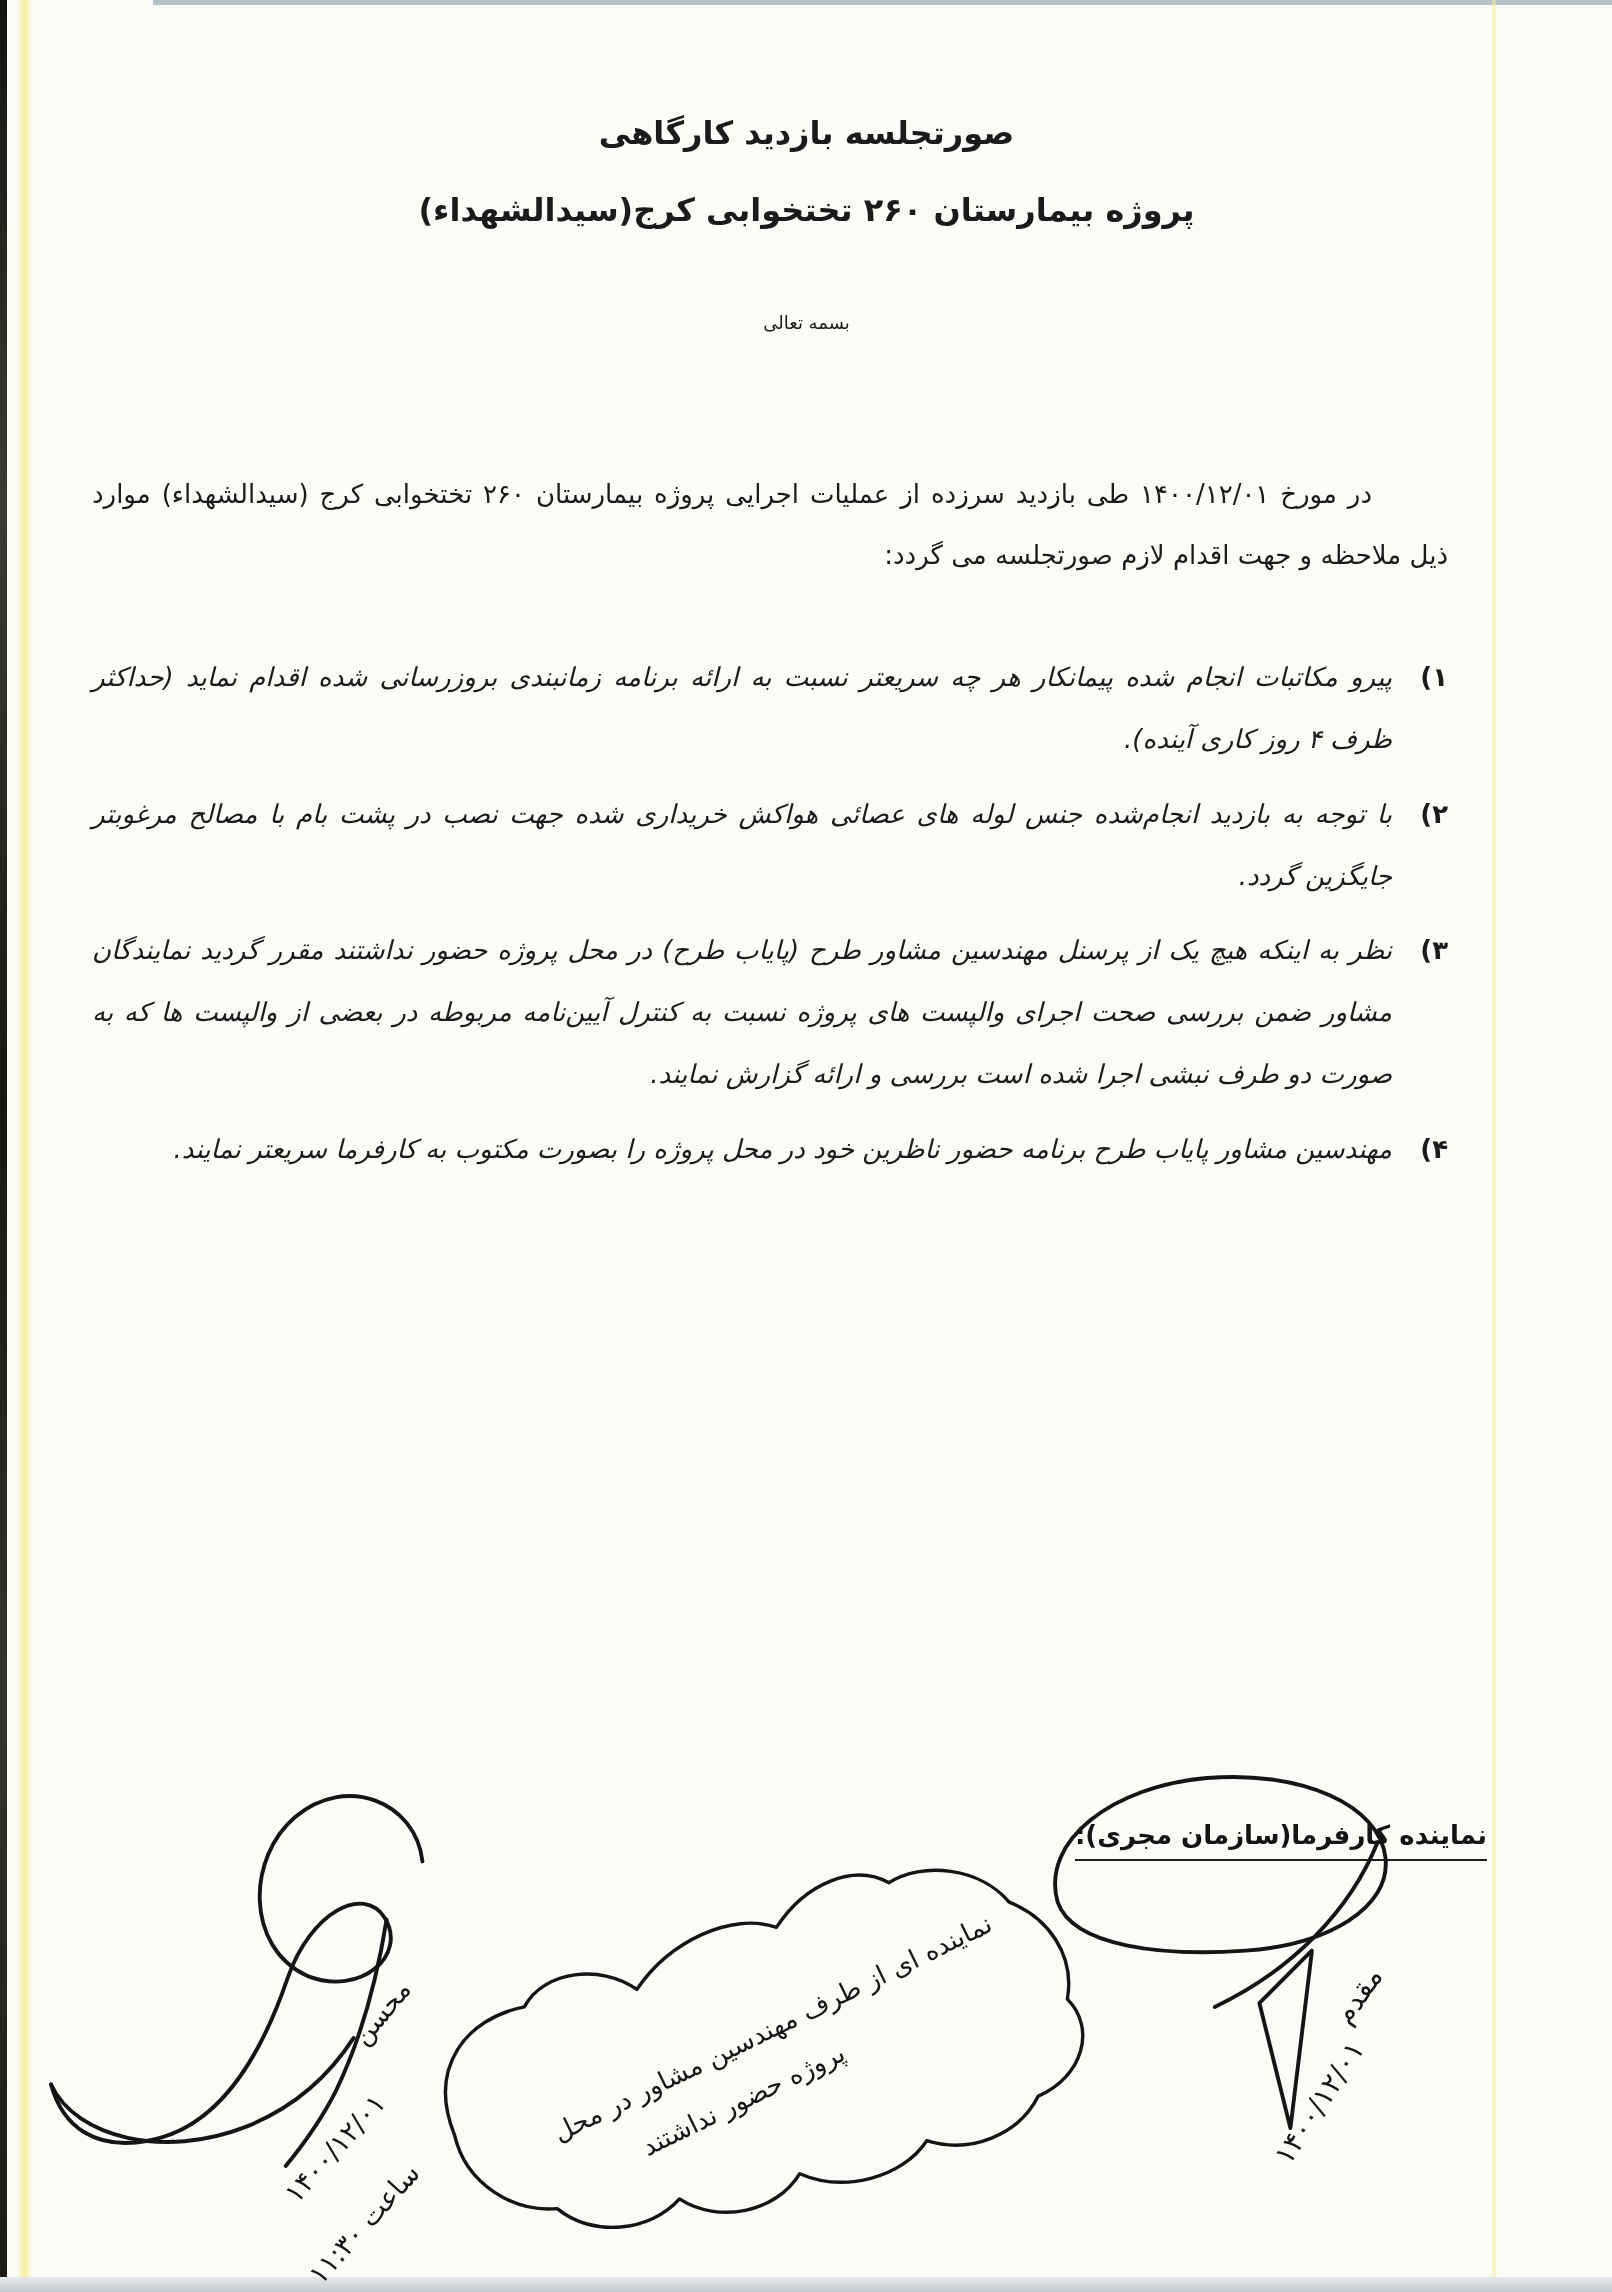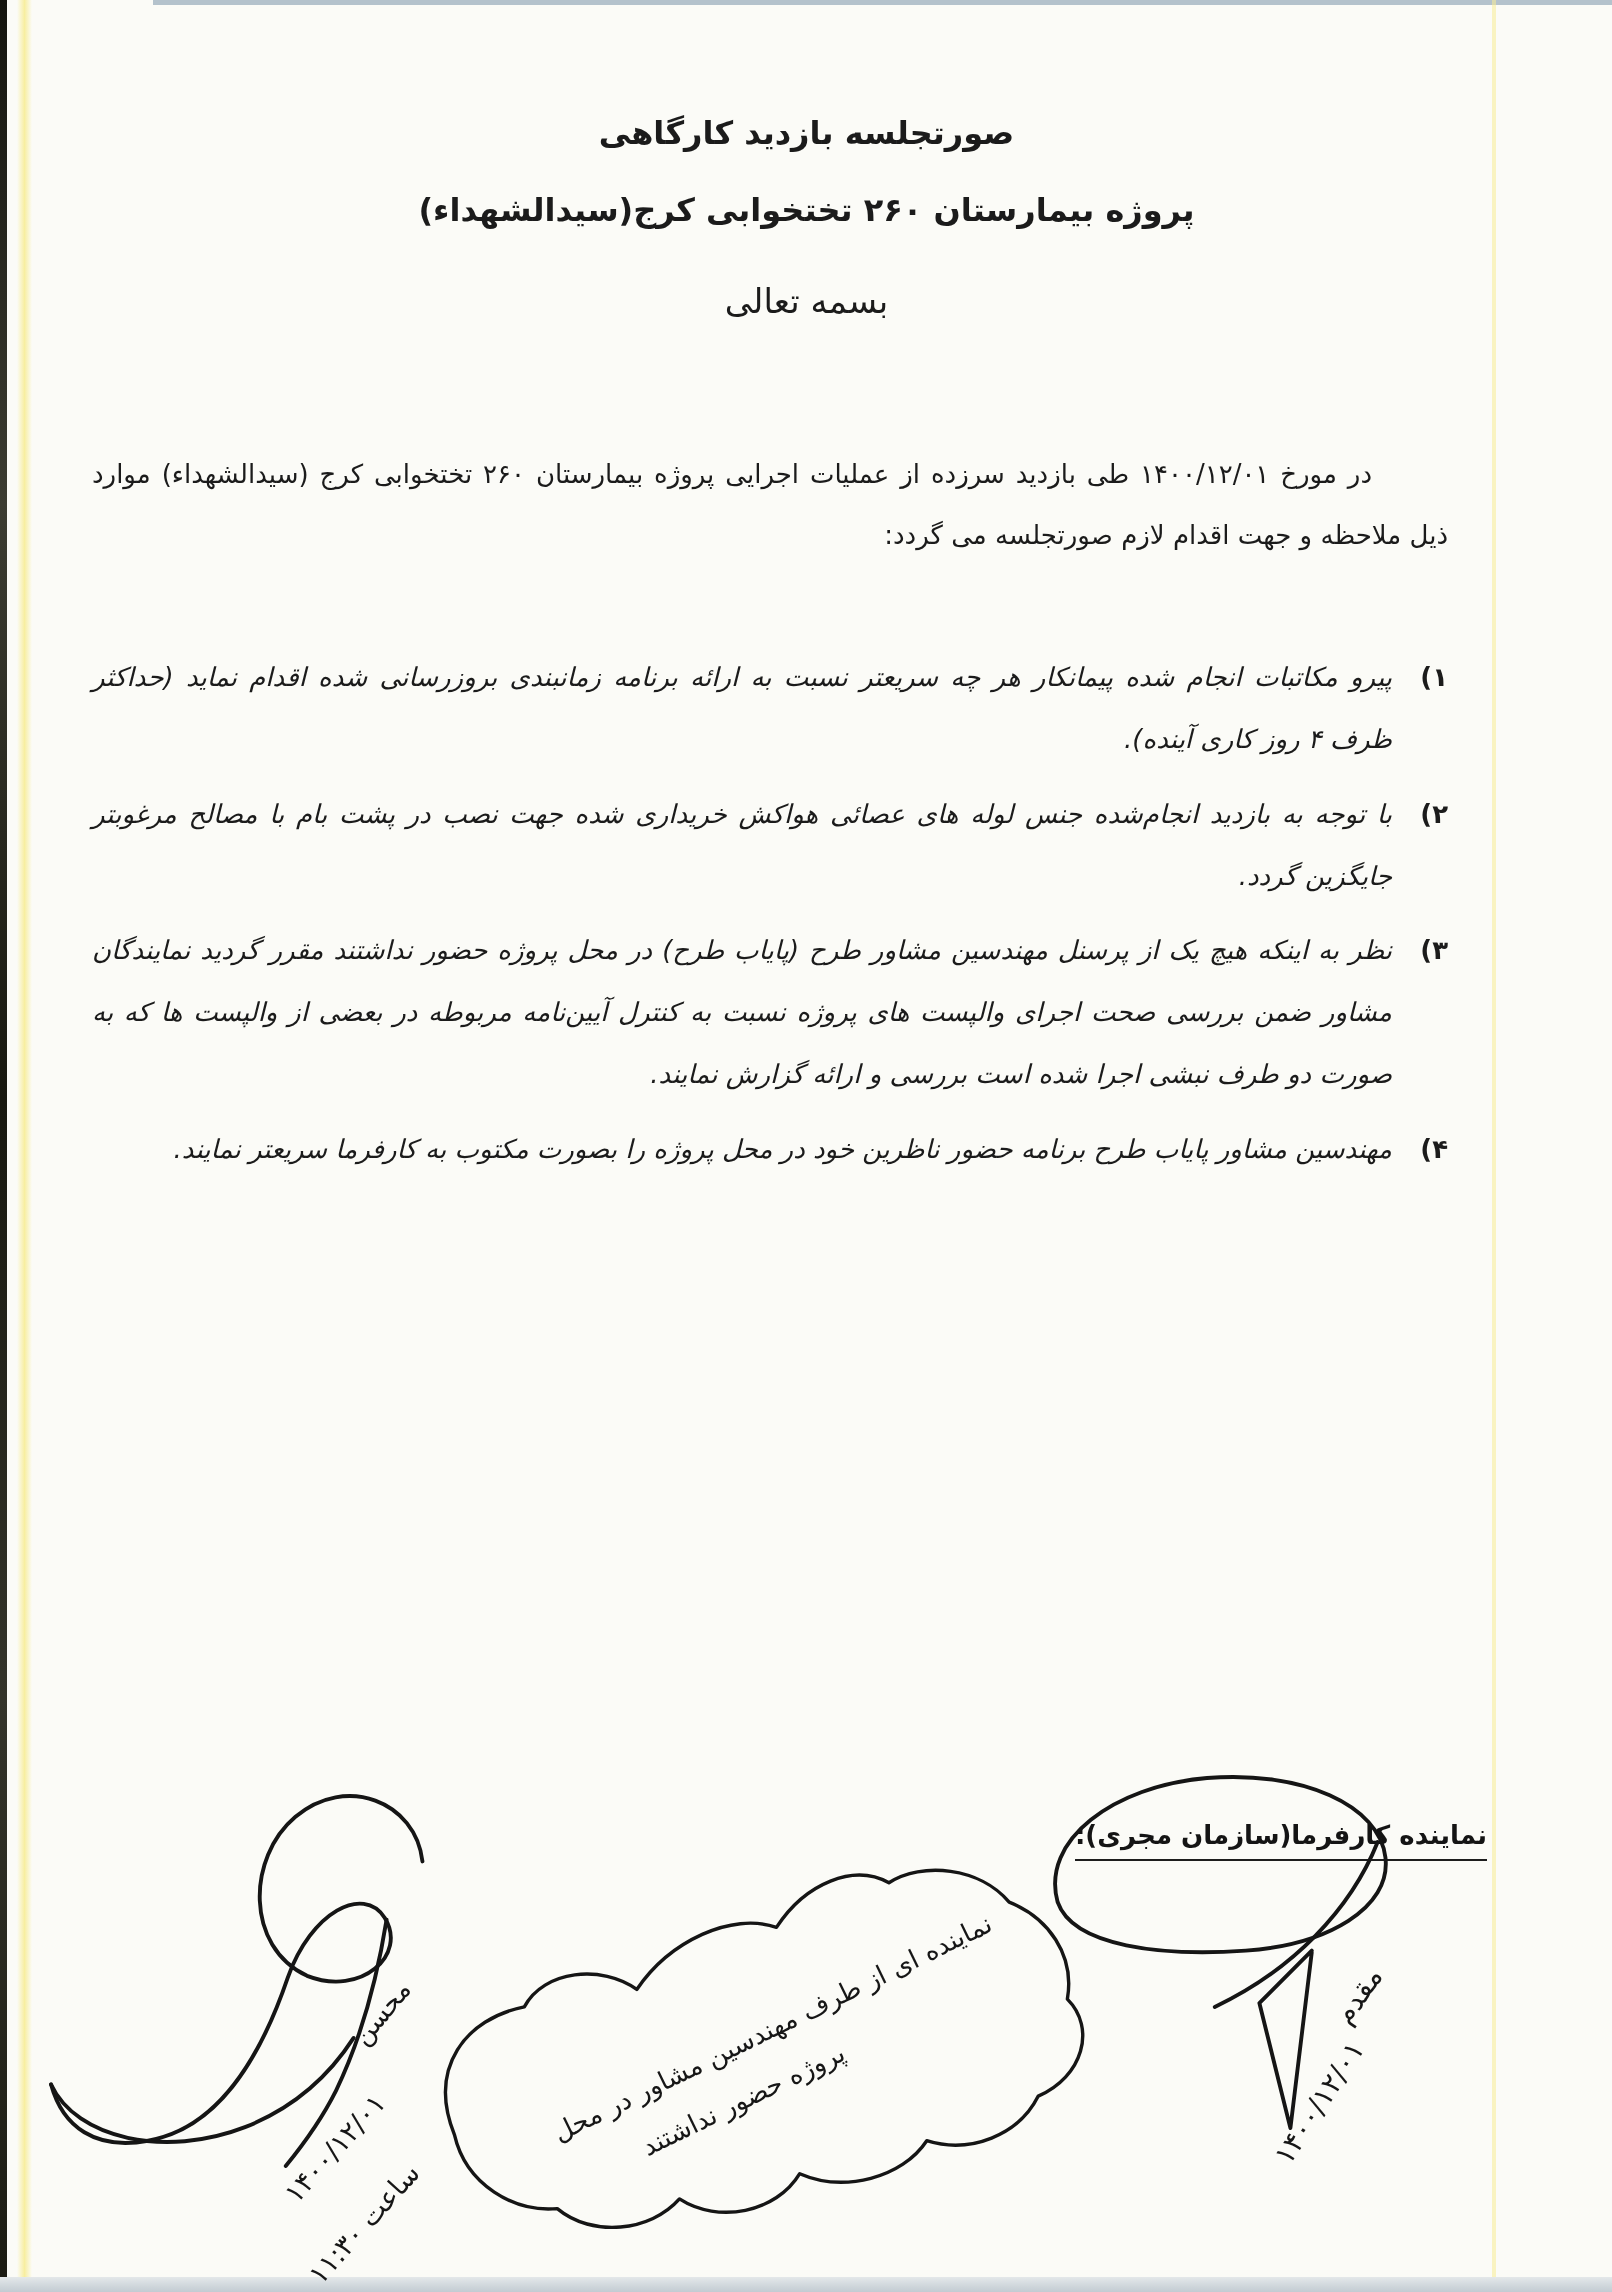--- a/index.html
+++ b/index.html
@@ -14,23 +14,23 @@
   .band-left-yellow{position:absolute;left:16.5px;top:0;width:15.5px;height:100%;
     background:linear-gradient(to right,rgba(249,240,165,0),rgba(247,236,145,.85),rgba(249,240,165,0));}
   .line-top-blue{position:absolute;left:153px;right:0;top:0;height:4.9px;background:#b4c2cc;}
   .line-right-yellow{position:absolute;left:1492px;top:0;width:3.9px;height:100%;background:rgba(247,236,150,.55);}
   .band-bottom{position:absolute;left:0;bottom:0;width:100%;height:14.6px;
     background:linear-gradient(#e4e8ea,#c2cbd2);}
   
   .header{padding-top:112px;text-align:center;}
   .title{margin:0;font-size:32px;line-height:43px;font-weight:bold;}
   .title-2{margin-top:34px;}
-  .basmala{margin-top:49px;font-size:34px;}
+  .basmala{margin-top:80px;font-size:18px;}
   
-  .intro{position:absolute;top:444px;right:165px;left:92px;margin:0;
+  .intro{position:absolute;top:464px;right:165px;left:92px;margin:0;
     font-size:26px;line-height:61px;text-align:justify;text-indent:76px;}
   .items{position:absolute;top:646px;right:165px;left:92px;}
   .item{display:flex;margin-bottom:12.6px;font-size:26px;line-height:62px;}
   .item .num{flex:none;width:56px;font-weight:bold;}
   .item .txt{flex:1;text-align:justify;font-style:italic;}
   
   .signs{position:absolute;top:1820px;right:126px;left:115px;
     display:flex;justify-content:space-between;}
   .sign-label{font-size:26px;font-weight:bold;color:#141414;
     border-bottom:2.9px solid #1d1d1d;padding-bottom:8.7px;}

